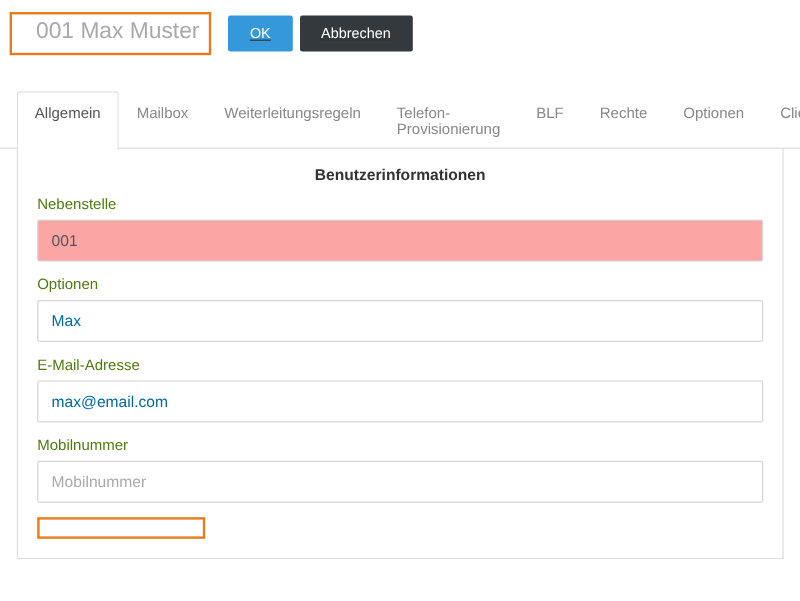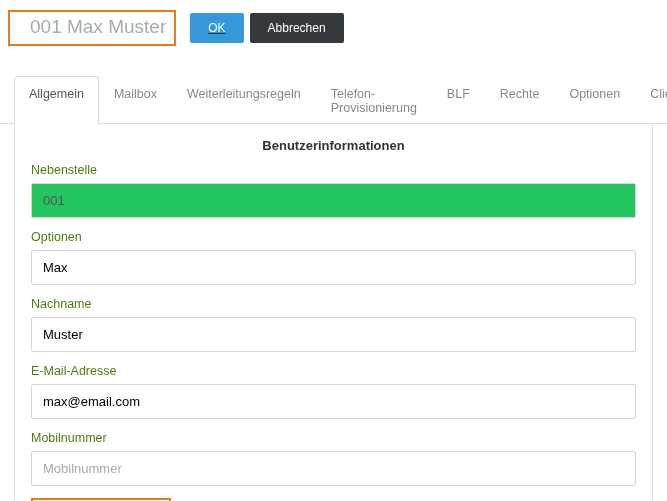--- a/index.html
+++ b/index.html
@@ -75,26 +75,26 @@
       font-size: 12.5px;
       color: #4d7c0f;
       margin-bottom: 6px;
       display: block;
     }
     .input {
       width: 100%;
       border: 1px solid #d5d5d5;
       padding: 9px 11px;
       font-size: 13px;
-      color: #000000;
+      color: #0369a1;
       background: #fff;
       border-radius: 2px;
     }
     .input.readonly {
-      background: #22c55e;
+      background: #fca5a5;
       color: #555;
     }
     .input::placeholder { color: #aaa; }
     .highlight-box {
       border: 2px solid #e87b1c;
       padding: 6px 8px 8px 8px;
       margin-top: 4px;
       width: 140px;
     }
   </style>
@@ -127,24 +127,20 @@
     <div class="field">
       <label class="field-label">Nebenstelle</label>
       <input class="input readonly" readonly="" value="001" style="">
     </div>
 
     <div class="field">
       <label class="field-label">Optionen</label>
       <input class="input" value="Max" style="">
     </div>
 
-    <div class="field">
-      <label class="field-label">Nachname</label>
-      <input class="input" value="Muster" style="">
-    </div>
 
     <div class="field">
       <label class="field-label">E-Mail-Adresse</label>
       <input class="input" value="max@email.com" style="">
     </div>
 
     <div class="field">
       <label class="field-label">Mobilnummer</label>
       <input class="input" placeholder="Mobilnummer" style="">
     </div>

